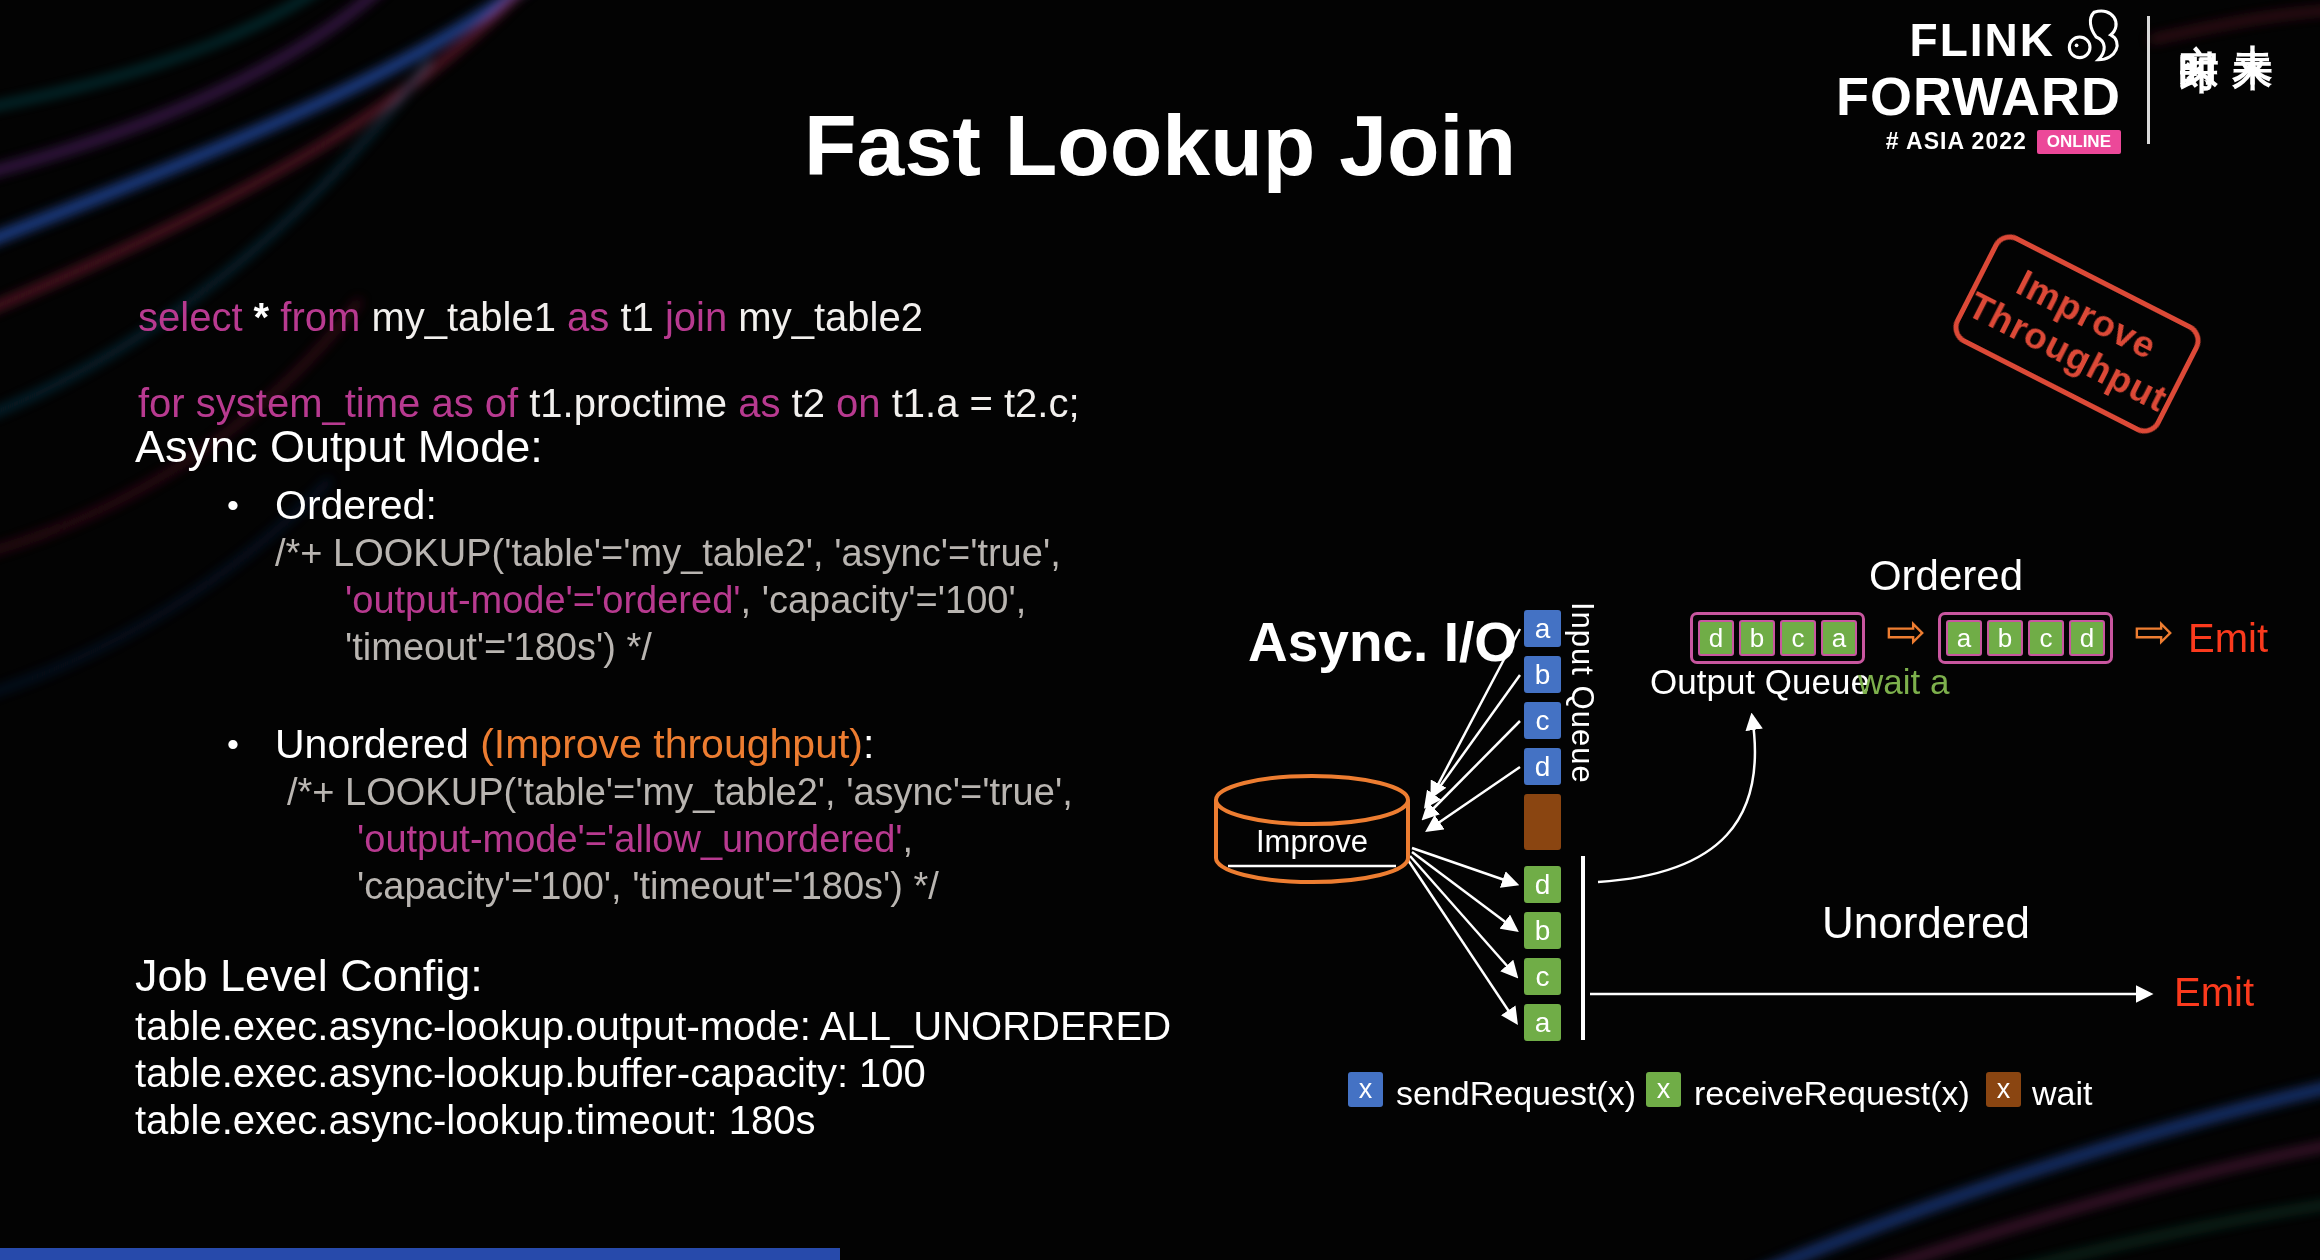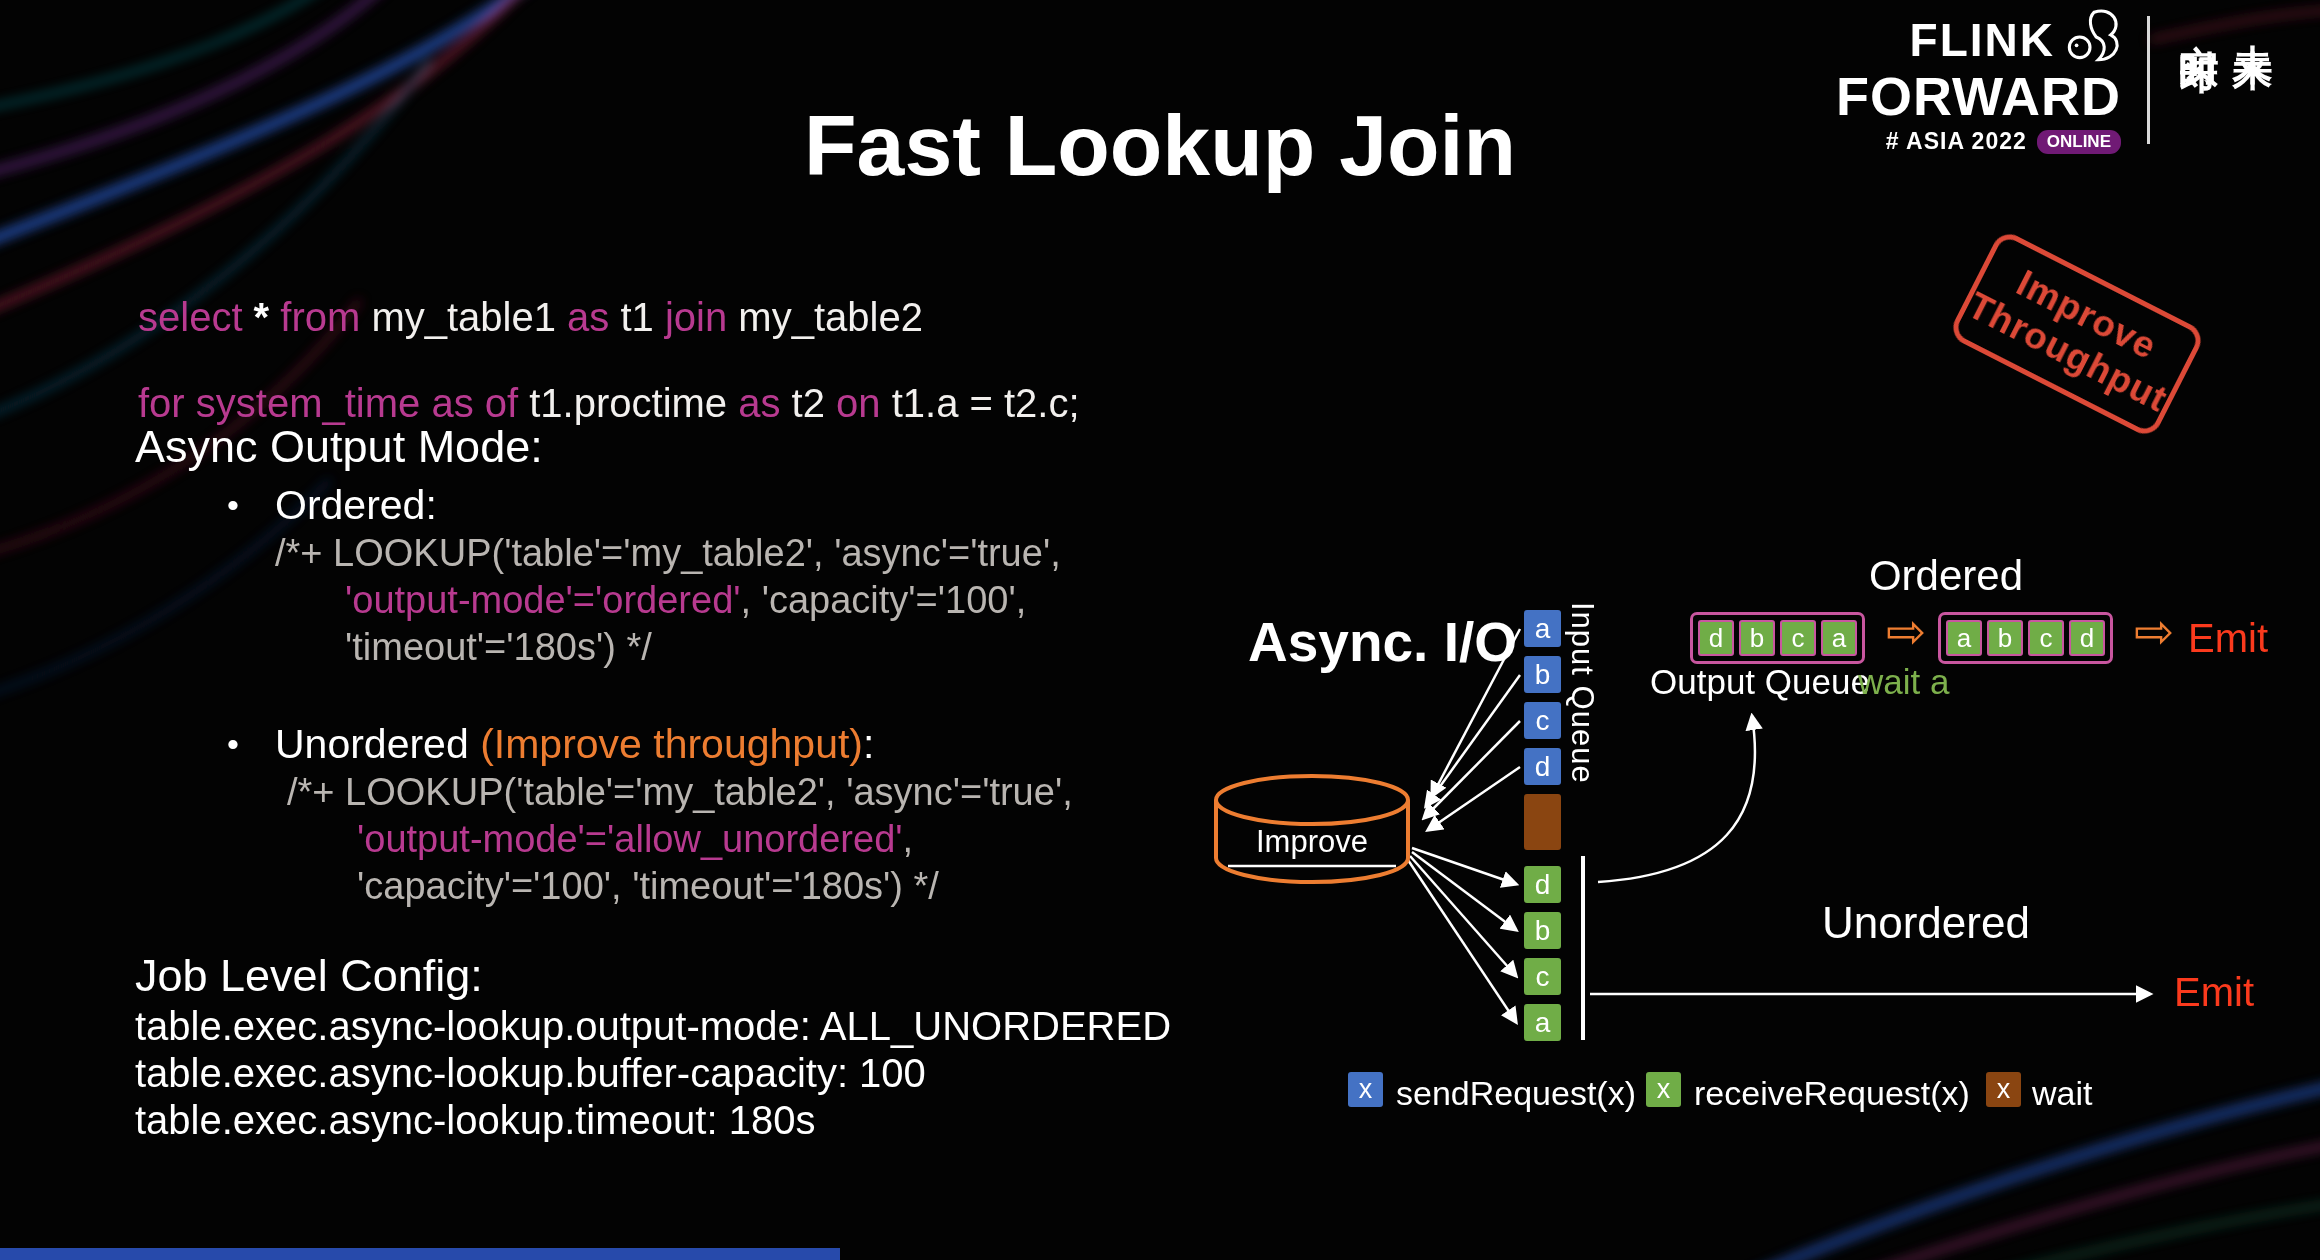--- a/index.html
+++ b/index.html
@@ -17,22 +17,22 @@
 
   
   .logo { position:absolute; top:12px; right:44px; display:flex; gap:26px; align-items:flex-start; z-index:2; }
   .logo-text { display:flex; flex-direction:column; align-items:flex-end; }
   .logo-flink-row { display:flex; align-items:center; }
   .logo-flink { font-size:46px; font-weight:800; letter-spacing:2px; line-height:52px; }
   .squirrel { width:62px; height:62px; margin-left:4px; margin-top:-6px; }
   .logo-forward { font-size:54px; font-weight:800; letter-spacing:1px; line-height:56px; }
   .logo-asia-row { display:flex; align-items:center; gap:10px; margin-top:4px; }
   .logo-asia { font-size:23px; font-weight:700; letter-spacing:1px; }
-  .logo-online { background:#701a75; color:#fff; font-size:17px; font-weight:700;
-                 padding:2px 10px; border-radius:11px; }
+  .logo-online { background:#ec4899; color:#fff; font-size:17px; font-weight:700;
+                 padding:2px 10px; border-radius:2px; }
   .logo-divider { width:3px; height:128px; background:rgba(255,255,255,.85); margin-top:4px; }
   .logo-cn { display:flex; gap:8px; }
   .cn-col { writing-mode:vertical-rl; font-size:40px; font-weight:700; line-height:46px; letter-spacing:6px; }
 
   
   .stamp { position:absolute; left:1962px; top:274px; width:230px; height:120px;
            border:5px solid #dc4937; border-radius:18px; transform:rotate(27deg);
            color:#dc4937; display:flex; flex-direction:column; align-items:center; justify-content:center;
            font-size:37px; font-weight:600; letter-spacing:1px; z-index:2; }
 

